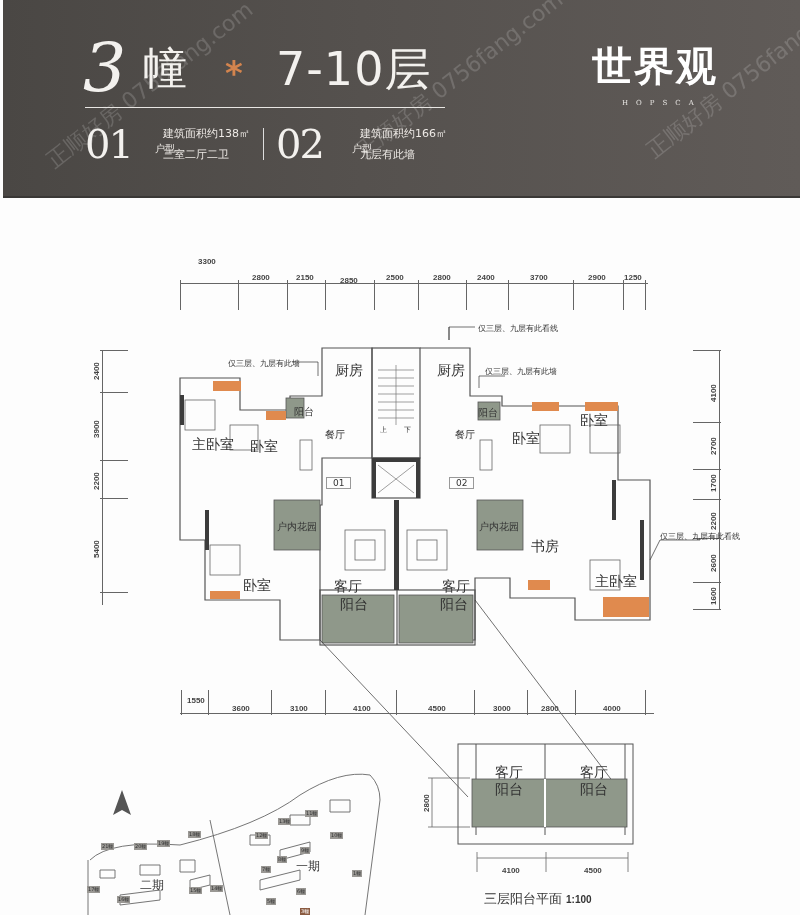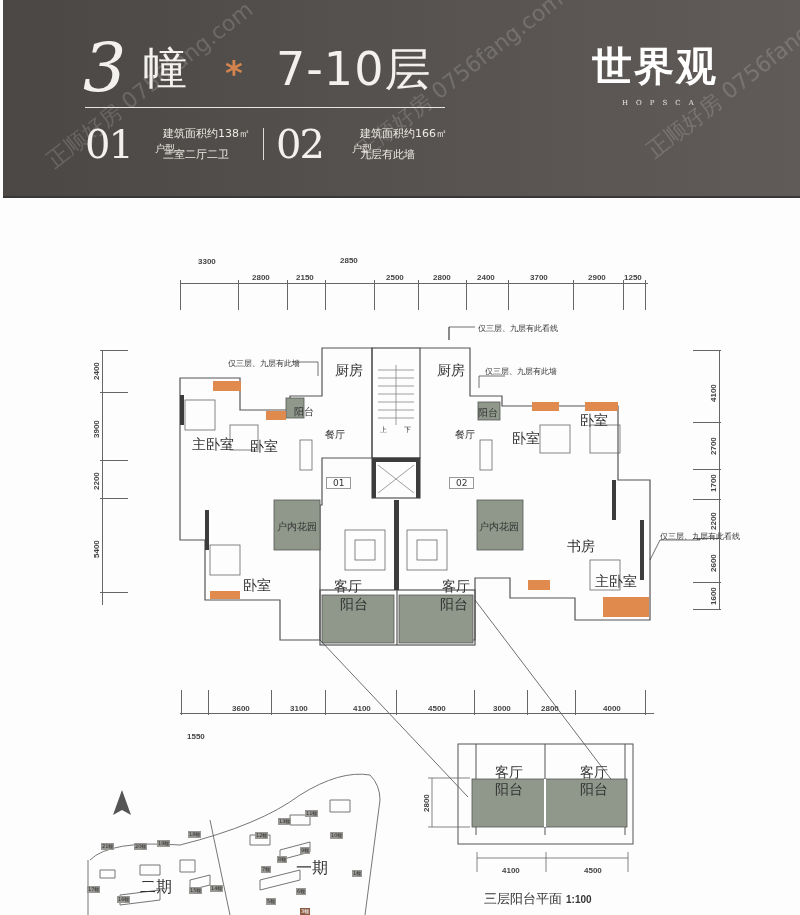--- a/index.html
+++ b/index.html
@@ -67,21 +67,21 @@
   .line { position: absolute; background: #666; }
 
   
   .room-label { position: absolute; font-size: 14px; color: #333; white-space: nowrap; }
   .note { position: absolute; font-size: 8px; color: #333; white-space: nowrap; }
   svg { position: absolute; left: 0; top: 0; }
 
   .caption { position: absolute; left: 484px; top: 890px; font-size: 13px; color: #333; white-space: nowrap; }
   .caption .scale { font-family: "Liberation Sans", sans-serif; font-weight: bold; font-size: 10px; margin-left: 4px; }
 
-  .site-label { position: absolute; font-size: 16px; color: #333; }
+  .site-label { position: absolute; font-size: 12px; color: #333; }
   .bld-tag { position: absolute; font-size: 5px; color: #333; background: #9a9894; padding: 0 1px; line-height: 7px; }
 </style>
 </head>
 <body>
 
 <div class="banner">
   <div class="watermark" style="left:20px;top:70px;">正顺好房 0756fang.com</div>
   <div class="watermark" style="left:330px;top:60px;">正顺好房 0756fang.com</div>
   <div class="watermark" style="left:620px;top:60px;">正顺好房 0756fang.com</div>
 
@@ -116,21 +116,21 @@
   <div class="line" style="left:374px;top:280px;width:1px;height:30px;"></div>
   <div class="line" style="left:418px;top:280px;width:1px;height:30px;"></div>
   <div class="line" style="left:466px;top:280px;width:1px;height:30px;"></div>
   <div class="line" style="left:508px;top:280px;width:1px;height:30px;"></div>
   <div class="line" style="left:573px;top:280px;width:1px;height:30px;"></div>
   <div class="line" style="left:623px;top:280px;width:1px;height:30px;"></div>
   <div class="line" style="left:645px;top:280px;width:1px;height:30px;"></div>
   <span class="dim-text" style="left:198px;top:257px;">3300</span>
   <span class="dim-text" style="left:252px;top:273px;">2800</span>
   <span class="dim-text" style="left:296px;top:273px;">2150</span>
-  <span class="dim-text" style="left:340px;top:256px;">2850</span>
+  <span class="dim-text" style="left:340px;top:276px;">2850</span>
   <span class="dim-text" style="left:386px;top:273px;">2500</span>
   <span class="dim-text" style="left:433px;top:273px;">2800</span>
   <span class="dim-text" style="left:477px;top:273px;">2400</span>
   <span class="dim-text" style="left:530px;top:273px;">3700</span>
   <span class="dim-text" style="left:588px;top:273px;">2900</span>
   <span class="dim-text" style="left:624px;top:273px;">1250</span>
 </div>
 
 <div>
   <div class="line" style="left:102px;top:350px;width:1px;height:255px;"></div>
@@ -292,21 +292,21 @@
 <span class="room-label" style="left:294px;top:405px;font-size:10px;">阳台</span>
 <span class="room-label" style="left:325px;top:428px;font-size:10px;">餐厅</span>
 <span class="room-label" style="left:334px;top:578px;">客厅</span>
 <span class="room-label" style="left:277px;top:520px;font-size:10px;">户内花园</span>
 <span class="room-label" style="left:340px;top:596px;">阳台</span>
 <span class="room-label" style="left:326px;top:477px;font-size:9px;border:1px solid #999;padding:0 6px;">01</span>
 
 <span class="room-label" style="left:595px;top:573px;">主卧室</span>
 <span class="room-label" style="left:512px;top:430px;">卧室</span>
 <span class="room-label" style="left:580px;top:412px;">卧室</span>
-<span class="room-label" style="left:567px;top:538px;">书房</span>
+<span class="room-label" style="left:531px;top:538px;">书房</span>
 <span class="room-label" style="left:437px;top:362px;">厨房</span>
 <span class="room-label" style="left:478px;top:406px;font-size:10px;">阳台</span>
 <span class="room-label" style="left:455px;top:428px;font-size:10px;">餐厅</span>
 <span class="room-label" style="left:442px;top:578px;">客厅</span>
 <span class="room-label" style="left:479px;top:520px;font-size:10px;">户内花园</span>
 <span class="room-label" style="left:440px;top:596px;">阳台</span>
 <span class="room-label" style="left:449px;top:477px;font-size:9px;border:1px solid #999;padding:0 6px;">02</span>
 
 <span class="room-label" style="left:380px;top:425px;font-size:7px;">上</span>
 <span class="room-label" style="left:404px;top:425px;font-size:7px;">下</span>
@@ -315,21 +315,21 @@
   <div class="line" style="left:180px;top:713px;width:474px;height:1px;"></div>
   <div class="line" style="left:181px;top:690px;width:1px;height:25px;"></div>
   <div class="line" style="left:208px;top:690px;width:1px;height:25px;"></div>
   <div class="line" style="left:271px;top:690px;width:1px;height:25px;"></div>
   <div class="line" style="left:325px;top:690px;width:1px;height:25px;"></div>
   <div class="line" style="left:396px;top:690px;width:1px;height:25px;"></div>
   <div class="line" style="left:474px;top:690px;width:1px;height:25px;"></div>
   <div class="line" style="left:527px;top:690px;width:1px;height:25px;"></div>
   <div class="line" style="left:575px;top:690px;width:1px;height:25px;"></div>
   <div class="line" style="left:645px;top:690px;width:1px;height:25px;"></div>
-  <span class="dim-text" style="left:187px;top:732px;">1550</span>
+  <span class="dim-text" style="left:187px;top:696px;">1550</span>
   <span class="dim-text" style="left:232px;top:704px;">3600</span>
   <span class="dim-text" style="left:290px;top:704px;">3100</span>
   <span class="dim-text" style="left:353px;top:704px;">4100</span>
   <span class="dim-text" style="left:428px;top:704px;">4500</span>
   <span class="dim-text" style="left:493px;top:704px;">3000</span>
   <span class="dim-text" style="left:541px;top:704px;">2800</span>
   <span class="dim-text" style="left:603px;top:704px;">4000</span>
 </div>
 
 <span class="room-label" style="left:495px;top:764px;">客厅</span>

